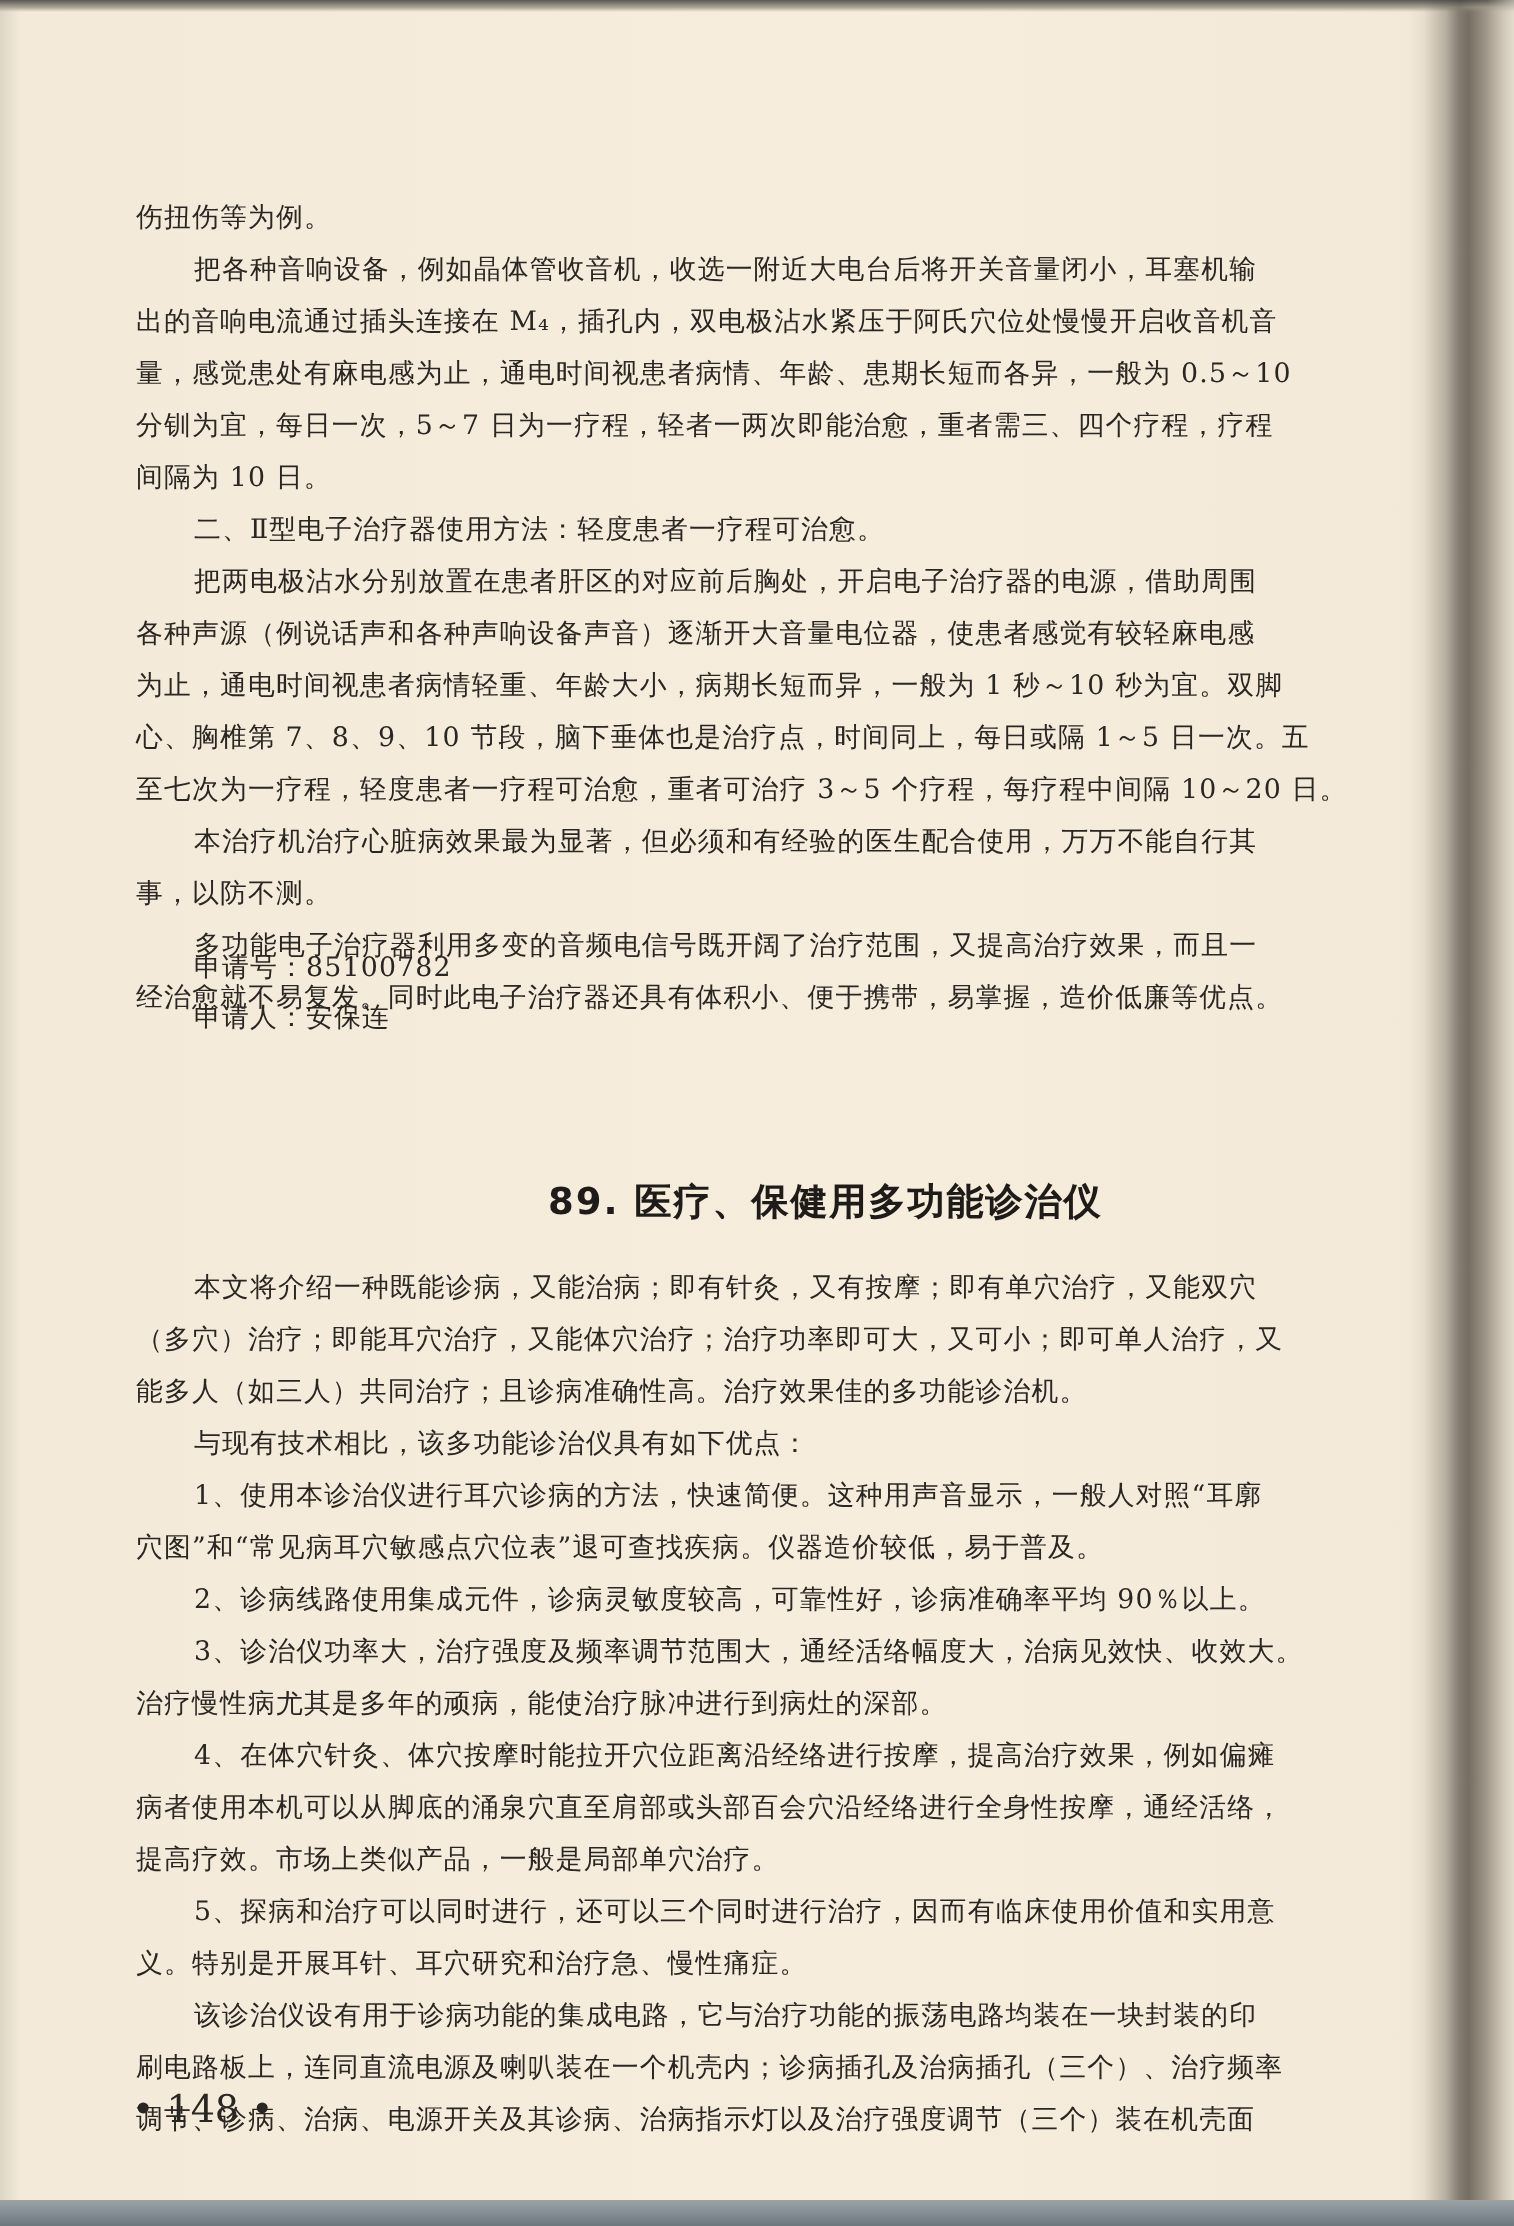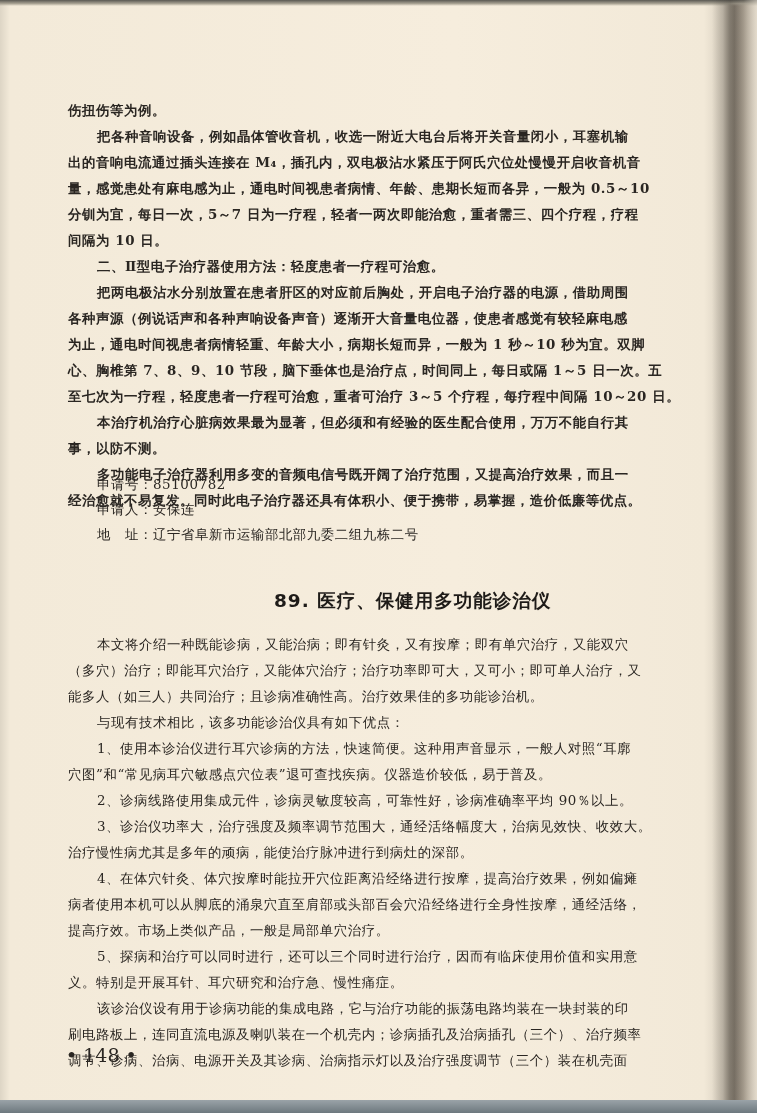--- a/index.html
+++ b/index.html
@@ -46,21 +46,21 @@
     font-size: 13.4px; line-height: 25px; letter-spacing: 0.6px;
   }
 </style>
 </head>
 <body>
 
 <div class="page">
   <div class="top-shadow"></div>
   <div class="spine"></div>
 
-  <div class="text" id="sec1" style="top:97px;font-weight:bold;">
+  <div class="text" id="sec1" style="top:97px;">
       <div class="line">伤扭伤等为例。</div>
       <div class="line indent">把各种音响设备，例如晶体管收音机，收选一附近大电台后将开关音量闭小，耳塞机输</div>
       <div class="line">出的音响电流通过插头连接在 M₄，插孔内，双电极沾水紧压于阿氏穴位处慢慢开启收音机音</div>
       <div class="line">量，感觉患处有麻电感为止，通电时间视患者病情、年龄、患期长短而各异，一般为 0.5～10</div>
       <div class="line">分钏为宜，每日一次，5～7 日为一疗程，轻者一两次即能治愈，重者需三、四个疗程，疗程</div>
       <div class="line">间隔为 10 日。</div>
       <div class="line indent">二、Ⅱ型电子治疗器使用方法：轻度患者一疗程可治愈。</div>
       <div class="line indent">把两电极沾水分别放置在患者肝区的对应前后胸处，开启电子治疗器的电源，借助周围</div>
       <div class="line">各种声源（例说话声和各种声响设备声音）逐渐开大音量电位器，使患者感觉有较轻麻电感</div>
       <div class="line">为止，通电时间视患者病情轻重、年龄大小，病期长短而异，一般为 1 秒～10 秒为宜。双脚</div>
@@ -68,21 +68,20 @@
       <div class="line">至七次为一疗程，轻度患者一疗程可治愈，重者可治疗 3～5 个疗程，每疗程中间隔 10～20 日。</div>
       <div class="line indent">本治疗机治疗心脏病效果最为显著，但必须和有经验的医生配合使用，万万不能自行其</div>
       <div class="line">事，以防不测。</div>
       <div class="line indent">多功能电子治疗器利用多变的音频电信号既开阔了治疗范围，又提高治疗效果，而且一</div>
       <div class="line">经治愈就不易复发。同时此电子治疗器还具有体积小、便于携带，易掌握，造价低廉等优点。</div>
     </div>
 
   <div class="applicant" style="top:472px;">
     <div>申请号：85100782</div>
     <div>申请人：安保连</div>
-    <div>地　址：辽宁省阜新市运输部北部九委二组九栋二号</div>
   </div>
 
   <div class="title">89. 医疗、保健用多功能诊治仪</div>
 
   <div class="text" id="sec2" style="top:632px;">
       <div class="line indent">本文将介绍一种既能诊病，又能治病；即有针灸，又有按摩；即有单穴治疗，又能双穴</div>
       <div class="line">（多穴）治疗；即能耳穴治疗，又能体穴治疗；治疗功率即可大，又可小；即可单人治疗，又</div>
       <div class="line">能多人（如三人）共同治疗；且诊病准确性高。治疗效果佳的多功能诊治机。</div>
       <div class="line indent">与现有技术相比，该多功能诊治仪具有如下优点：</div>
       <div class="line indent">1、使用本诊治仪进行耳穴诊病的方法，快速简便。这种用声音显示，一般人对照“耳廓</div>

